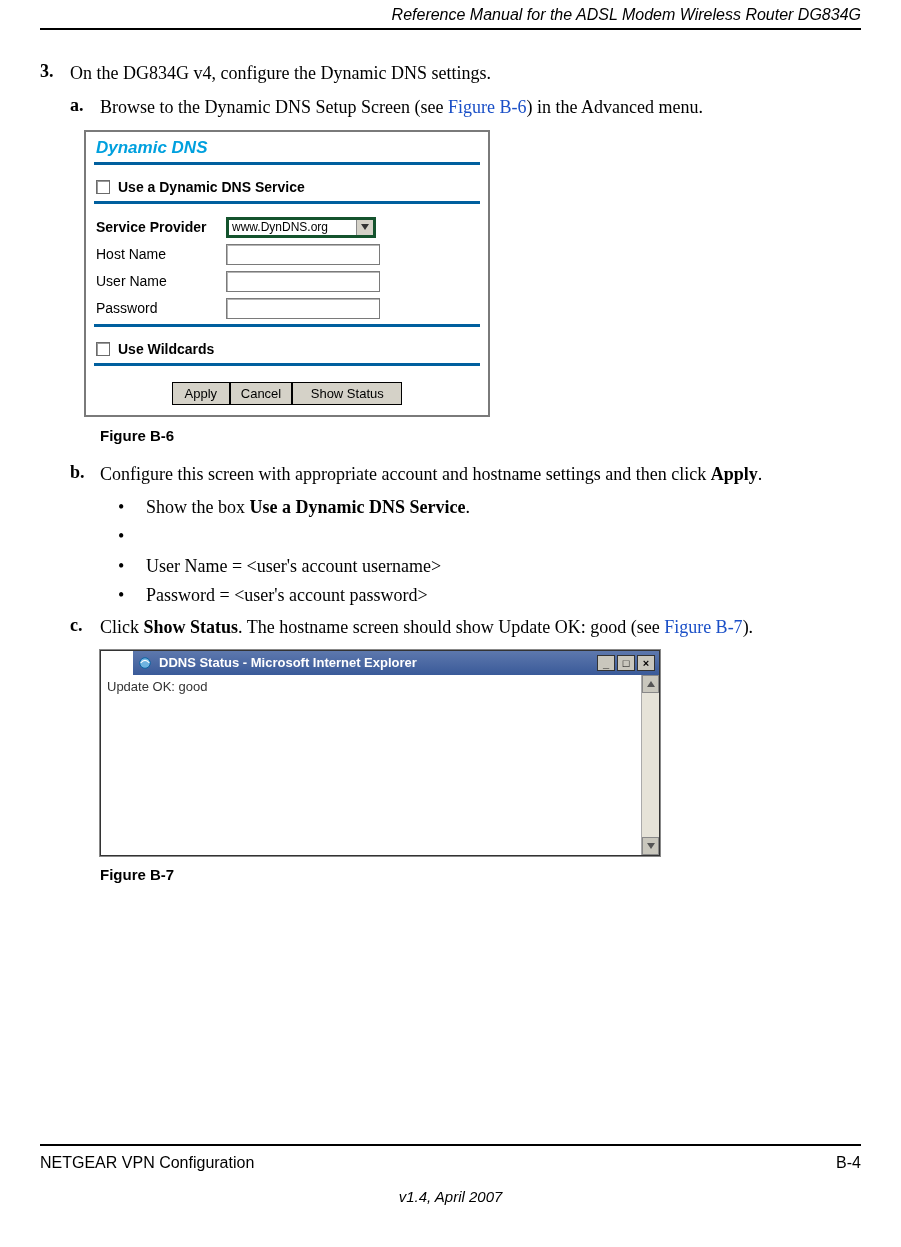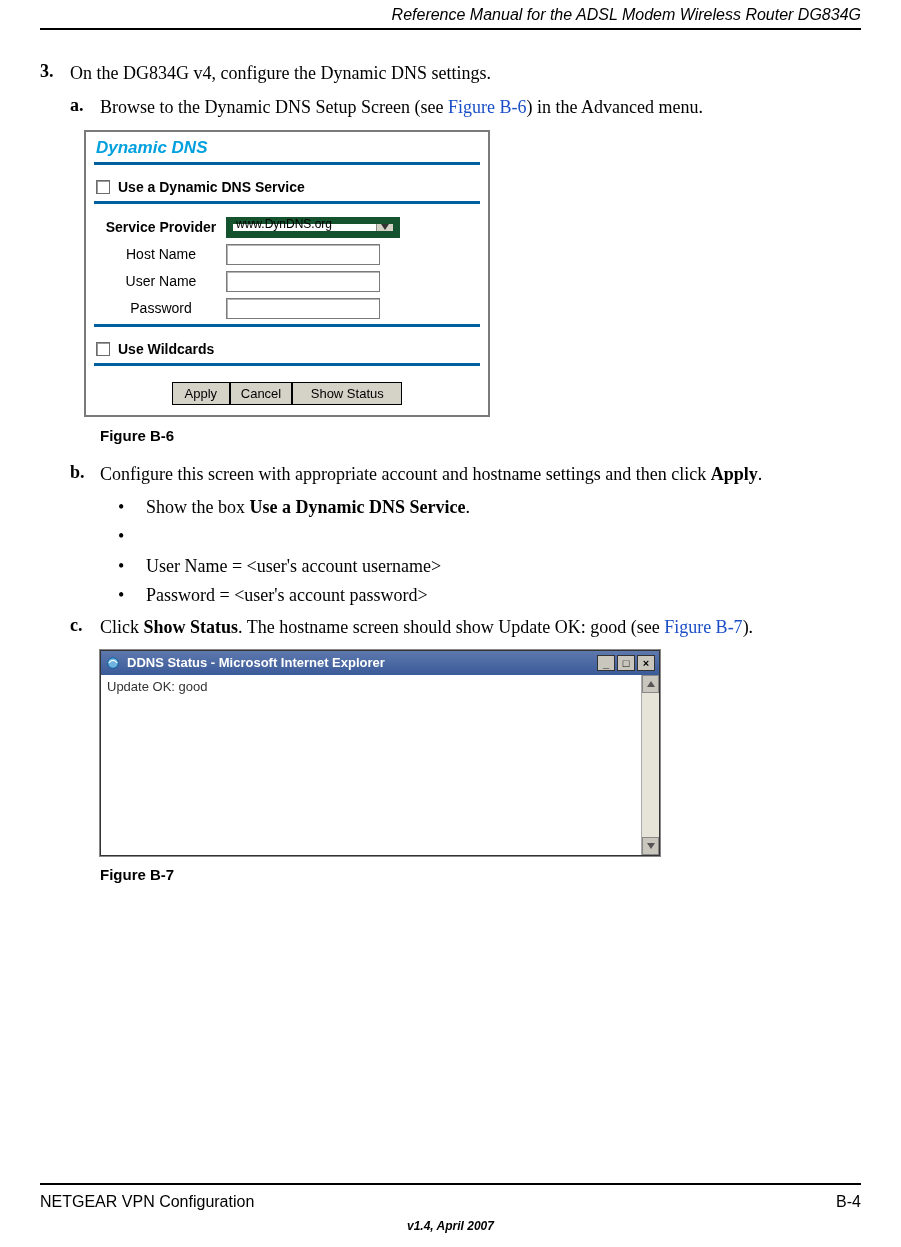--- a/index.html
+++ b/index.html
@@ -47,29 +47,29 @@
     }
     .ddns-hr-blue { border: 0; border-top: 3px solid #005f9e; margin: 2px 8px 10px 8px; }
     .ddns-row { display: flex; align-items: center; padding: 4px 10px; font-size: 14px; }
     .ddns-checkbox {
       width: 14px; height: 14px; border: 1px solid #6b6b6b;
       display: inline-block; margin-right: 8px; background: #fff;
       box-shadow: inset 1px 1px 0 #999;
     }
     .ddns-lbl-bold { font-weight: bold; }
     .ddns-form-row { display: flex; align-items: center; padding: 3px 10px; font-size: 14px; }
-    .ddns-label { width: 130px; text-align: center; }
+    .ddns-label { width: 130px; }
     .ddns-input {
       height: 21px; border: 1px solid #7a7a7a; background: #fff;
       box-shadow: inset 1px 1px 0 #b5b5b5;
     }
     .ddns-input.w { width: 154px; }
     .ddns-select {
-      height: 21px; width: 174px; border: 7px solid #14532d;
-      display: inline-flex; align-items: flex-end; justify-content: space-between;
+      height: 21px; width: 150px; border: 3px solid #14532d;
+      display: inline-flex; align-items: flex-start; justify-content: space-between;
       font-size: 12px; padding-left: 3px; background: #fff;
     }
     .ddns-select-btn {
       width: 17px; height: 100%; background: #d5d2c8;
       border-left: 1px solid #8a8a8a; display: flex; align-items: center; justify-content: center;
     }
     .ddns-select-btn svg { width: 8px; height: 6px; fill: #333; }
     .ddns-buttons { display: flex; justify-content: center; gap: 0; padding: 6px 0 10px 0; }
     .ddns-btn {
       background: #d5d2c8; border: 1px solid #000;
@@ -91,20 +91,21 @@
       width: 560px; border: 1px solid #333;
       font-family: Tahoma, Arial, sans-serif;
       margin-left: 60px; margin-bottom: 6px;
       box-shadow: 0 0 0 1px #888;
     }
     .ie-title {
       background: linear-gradient(#5d78ad, #3a5a99);
       color: #fff; display: flex; align-items: center;
       padding: 2px 4px; font-size: 13px; font-weight: bold;
       height: 24px;
+      margin-left: 32px;
     }
     .ie-title-icon {
       width: 16px; height: 16px; margin-right: 6px;
       display: inline-flex; align-items: center; justify-content: center;
     }
     .ie-title-text { flex: 1; }
     .ie-winbtns { display: flex; gap: 2px; }
     .ie-winbtn {
       width: 18px; height: 16px; background: #c9c7bd;
       border: 1px solid #333; display: flex; align-items: center; justify-content: center;
@@ -122,26 +123,26 @@
     .ie-scroll-btn {
       position: absolute; left: 0; width: 100%; height: 18px;
       background: #c9c7bd; border: 1px solid #888;
       display: flex; align-items: center; justify-content: center;
     }
     .ie-scroll-btn.top { top: 0; }
     .ie-scroll-btn.bot { bottom: 0; }
     .ie-scroll-btn svg { width: 8px; height: 6px; fill: #555; }
 
     .footer {
-      position: absolute; bottom: 14px; left: 40px; right: 40px;
+      position: absolute; bottom: 42px; left: 40px; right: 40px;
       border-top: 2px solid #000; padding-top: 8px;
       font-family: Arial, sans-serif; font-size: 16px;
     }
     .footer-row { display: flex; justify-content: space-between; }
-    .footer-ver { text-align: center; font-style: italic; margin-top: 8px; font-size: 12px; font-weight: bold; }
+    .footer-ver { text-align: center; font-style: italic; margin-top: 16px; font-size: 15px; }
   </style>
 </head>
 <body>
 
 <div class="header">
   <span>Reference Manual for the ADSL Modem Wireless Router DG834G</span>
 </div>
 
 <div class="step-main">
   <div class="step-num">3.</div>

